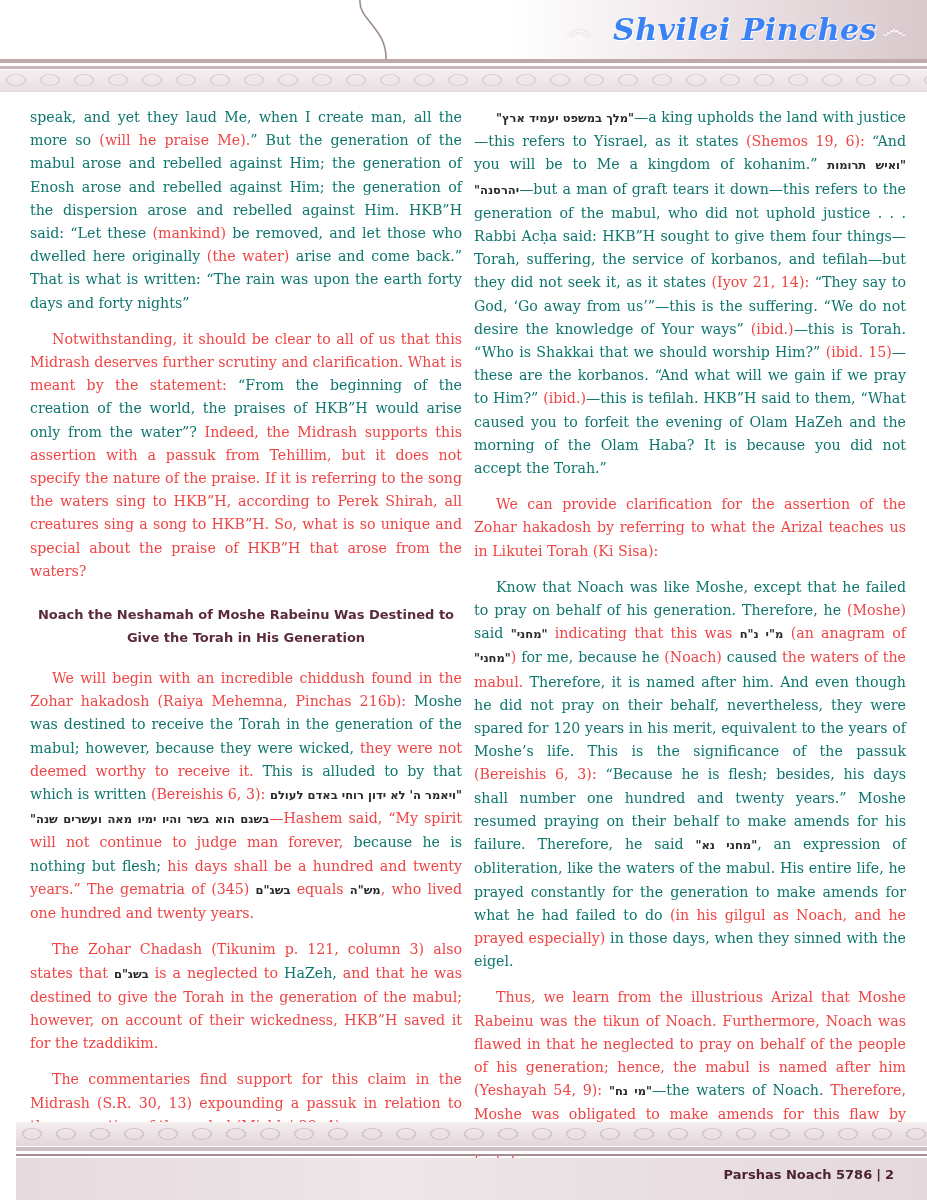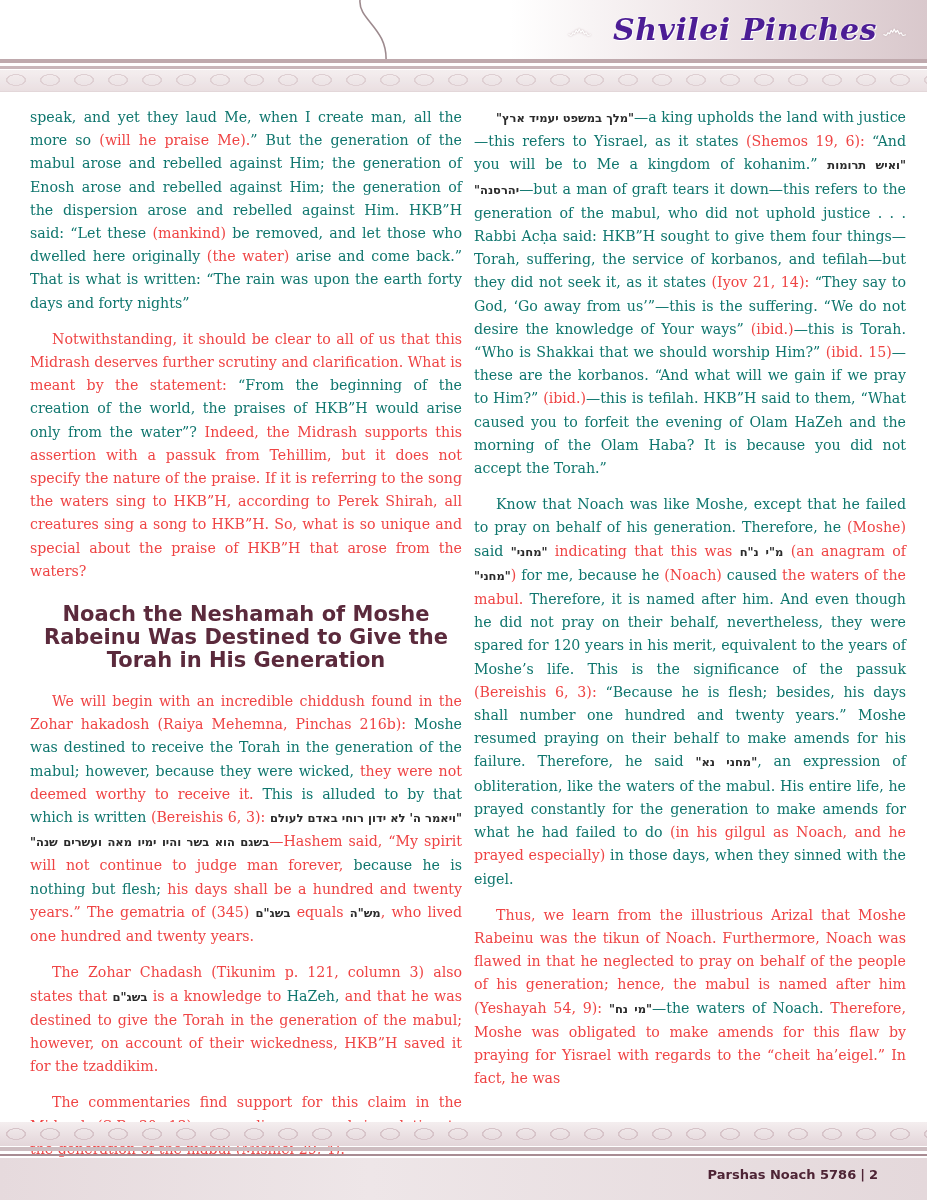--- a/index.html
+++ b/index.html
@@ -14,41 +14,41 @@
   .header-rule-1 { position: absolute; left: 0; top: 59px; width: 927px; height: 4px; background: #bfa9ad; }
   .header-rule-2 { position: absolute; left: 0; top: 66px; width: 927px; height: 3px; background: #c9b6ba; }
   .header-ornament { position: absolute; left: 0; top: 70px; width: 927px; height: 22px;
     background:
       radial-gradient(ellipse 14px 8px at 16px 10px, transparent 60%, #d9c7cb 62%, #d9c7cb 72%, transparent 74%),
       linear-gradient(180deg, #f3eced 0%, #e6d9dc 100%);
     background-size: 34px 22px, 100% 100%;
     opacity: 0.85; }
   .header-ornament-line { position: absolute; left: 0; top: 91px; width: 927px; height: 1px; background: #e3d7d9; }
   .brand { position: absolute; right: 50px; top: 12px; font-family: "DejaVu Serif", serif;
-    font-weight: bold; font-style: italic; font-size: 30px; color: #4c1d95;
+    font-weight: bold; font-style: italic; font-size: 30px; color: #3b82f6;
     text-shadow: 1px 1px 0 #ffffff, 0 0 2px #ffffff; letter-spacing: 0.5px; }
   .brand-swirl { position: absolute; top: 14px; font-size: 26px; color: #ffffff;
     text-shadow: 0 0 2px #bfa9ad; font-family: "DejaVu Sans", sans-serif; }
   .brand-swirl.left { right: 335px; }
   .brand-swirl.right { right: 20px; }
 
   
   .col { position: absolute; top: 106px; width: 432px; font-size: 14.2px; line-height: 23.2px; text-align: justify; }
   .col.left { left: 30px; }
   .col.right { left: 474px; }
   .para { margin-bottom: 13px; text-indent: 22px; }
   .para.noindent { text-indent: 0; }
   .b { font-weight: normal; color: #0f766e; }
   .r { font-weight: normal; color: #ef4444; }
   .heb { font-family: "DejaVu Sans", sans-serif; font-size: 11.5px; font-weight: bold; direction: rtl; unicode-bidi: embed; color: #2b2b2b; }
-  .section-heading { font-family: "DejaVu Sans", sans-serif; font-weight: bold; font-size: 21px;
+  .section-heading { font-family: "DejaVu Sans", sans-serif; font-weight: bold; font-size: 13px;
     line-height: 23px; color: #5b2a3c; text-align: center; margin: 20px 0 18px 0; text-indent: 0; }
 
   
-  .footer { position: absolute; left: 0; top: 1118px; width: 892px; height: 82px; }
+  .footer { position: absolute; left: 16px; top: 1118px; width: 892px; height: 82px; }
   .footer-ornament { position: absolute; left: 0; top: 4px; width: 927px; height: 24px;
     background:
       radial-gradient(ellipse 14px 8px at 16px 12px, transparent 60%, #d6c3c8 62%, #d6c3c8 72%, transparent 74%),
       linear-gradient(180deg, #f4eeef 0%, #e3d5d9 100%);
     background-size: 34px 24px, 100% 100%; }
   .footer-rule-1 { position: absolute; left: 0; top: 29px; width: 927px; height: 4px; background: #cdbcc0; }
   .footer-rule-2 { position: absolute; left: 0; top: 36px; width: 927px; height: 2px; background: #a88c93; }
   .footer-bg { position: absolute; left: 0; top: 40px; width: 927px; height: 42px;
     background: linear-gradient(90deg, #e6dadd 0%, #eee6e8 40%, #e4d8db 100%); }
   .footer-text { position: absolute; right: 14px; top: 49px; font-family: "DejaVu Sans", sans-serif;
@@ -77,30 +77,33 @@
     <span class="b">speak, and yet they laud Me, when I create man, all the more so</span><span class="r"> (will he praise Me).</span><span class="b">” But the generation of the mabul arose and rebelled against Him; the generation of Enosh arose and rebelled against Him; the generation of the dispersion arose and rebelled against Him. HKB”H said: “Let these</span><span class="r"> (mankind) </span><span class="b">be removed, and let those who dwelled here originally</span><span class="r"> (the water) </span><span class="b">arise and come back.” That is what is written: “The rain was upon the earth forty days and forty nights”</span>
   </p>
   <p class="para">
     <span class="r">Notwithstanding, it should be clear to all of us that this Midrash deserves further scrutiny and clarification.  What is meant by the statement: </span><span class="b">“From the beginning of the creation of the world, the praises of HKB”H would arise only from the water”?</span><span class="r">  Indeed, the Midrash supports this assertion with a passuk from Tehillim, but it does not specify the nature of the praise.  If it is referring to the song the waters sing to HKB”H, according to Perek Shirah, all creatures sing a song to HKB”H.  So, what is so unique and special about the praise of HKB”H that arose from the waters?</span>
   </p>
   <h2 class="section-heading">Noach the Neshamah of Moshe Rabeinu Was Destined to Give the Torah in His Generation</h2>
   <p class="para">
     <span class="r">We will begin with an incredible chiddush found in the Zohar hakadosh (Raiya Mehemna, Pinchas 216b): </span><span class="b">Moshe was destined to receive the Torah in the generation of the mabul; however, because they were wicked,</span><span class="r"> they were not deemed worthy to receive it.  </span><span class="b">This is alluded to by that which is written</span><span class="r"> (Bereishis 6, 3): </span><span class="heb">"ויאמר ה' לא ידון רוחי באדם לעולם בשגם הוא בשר והיו ימיו מאה ועשרים שנה"</span><span class="r">—Hashem said, “My spirit will not continue to judge man forever, </span><span class="b">because he is nothing but flesh;</span><span class="r"> his days shall be a hundred and twenty years.”  The gematria of </span><span class="heb">בשג"ם</span><span class="r"> (345)  equals </span><span class="heb">מש"ה</span><span class="r">, who lived one hundred and twenty years.</span>
   </p>
   <p class="para">
-    <span class="r">The Zohar Chadash (Tikunim p. 121, column 3) also states that </span><span class="heb">בשג"ם</span><span class="r"> is a knowledge to </span><span class="b">HaZeh,</span><span class="r"> and that he was destined to give the Torah in the generation of the mabul; however, on account of their wickedness, HKB”H saved it for the tzaddikim.</span>
+    <span class="r">The Zohar Chadash (Tikunim p. 121, column 3) also states that </span><span class="heb">בשג"ם</span><span class="r"> is a neglected to </span><span class="b">HaZeh,</span><span class="r"> and that he was destined to give the Torah in the generation of the mabul; however, on account of their wickedness, HKB”H saved it for the tzaddikim.</span>
   </p>
   <p class="para">
     <span class="r">The commentaries find support for this claim in the Midrash (S.R. 30, 13) expounding a passuk in relation to the generation of the mabul (Mishlei 29, 4):</span>
   </p>
 </div>
 
 <div class="col right">
   <p class="para">
     <span class="heb">"מלך במשפט יעמיד ארץ"</span><span class="b">—a king upholds the land with justice—this refers to Yisrael, as it states</span><span class="r"> (Shemos 19, 6): </span><span class="b">“And you will be to Me a kingdom of kohanim.”  </span><span class="heb">"ואיש תרומות יהרסנה"</span><span class="b">—but a man of graft tears it down—this refers to the generation of the mabul, who did not uphold justice . . . Rabbi Acḥa said: HKB”H sought to give them four things—Torah, suffering, the service of korbanos, and tefilah—but they did not seek it, as it states</span><span class="r"> (Iyov 21, 14): </span><span class="b">“They say to God, ‘Go away from us’”—this is the suffering. “We do not desire the knowledge of Your ways”</span><span class="r"> (ibid.)</span><span class="b">—this is Torah. “Who is Shakkai that we should worship Him?”</span><span class="r"> (ibid. 15)</span><span class="b">—these are the korbanos. “And what will we gain if we pray to Him?”</span><span class="r"> (ibid.)</span><span class="b">—this is tefilah.  HKB”H said to them, “What caused you to forfeit the evening of Olam HaZeh and the morning of the Olam Haba? It is because you did not accept the Torah.”</span>
+  </p>
+  <p class="para">
+    <span class="r">We can provide clarification for the assertion of the Zohar hakadosh by referring to what the Arizal teaches us in Likutei Torah (Ki Sisa):</span>
   </p>
   <p class="para">
     <span class="b">Know that Noach was like Moshe, except that he failed to pray on behalf of his generation.  Therefore, he</span><span class="r"> (Moshe) </span><span class="b">said </span><span class="heb">"מחני"</span><span class="r"> indicating that this was </span><span class="heb">מ"י נ"ח</span><span class="r"> (an anagram of </span><span class="heb">"מחני"</span><span class="r">) </span><span class="b">for me, because he</span><span class="r"> (Noach) </span><span class="b">caused</span><span class="r"> the waters of the mabul. </span><span class="b">Therefore, it is named after him.  And even though he did not pray on their behalf, nevertheless, they were spared for 120 years in his merit, equivalent to the years of Moshe’s life.  This is the significance of the passuk</span><span class="r"> (Bereishis 6, 3): </span><span class="b">“Because he is flesh; besides, his days shall number one hundred and twenty years.”  Moshe resumed praying on their behalf to make amends for his failure.  Therefore, he said </span><span class="heb">"מחני נא"</span><span class="b">, an expression of obliteration, like the waters of the mabul.  His entire life, he prayed constantly for the generation to make amends for what he had failed to do</span><span class="r"> (in his gilgul as Noach, and he prayed especially) </span><span class="b">in those days, when they sinned with the eigel.</span>
   </p>
   <p class="para">
     <span class="r">Thus, we learn from the illustrious Arizal that Moshe Rabeinu was the tikun of Noach.  Furthermore, Noach was flawed in that he neglected to pray on behalf of the people of his generation; hence, the mabul is named after him (Yeshayah 54, 9): </span><span class="heb">"מי נח"</span><span class="b">—the waters of Noach.</span><span class="r">  Therefore, Moshe was obligated to make amends for this flaw by praying for Yisrael with regards to the “cheit ha’eigel.”  In fact, he was</span>
   </p>
 </div>
 
 <div class="footer">

